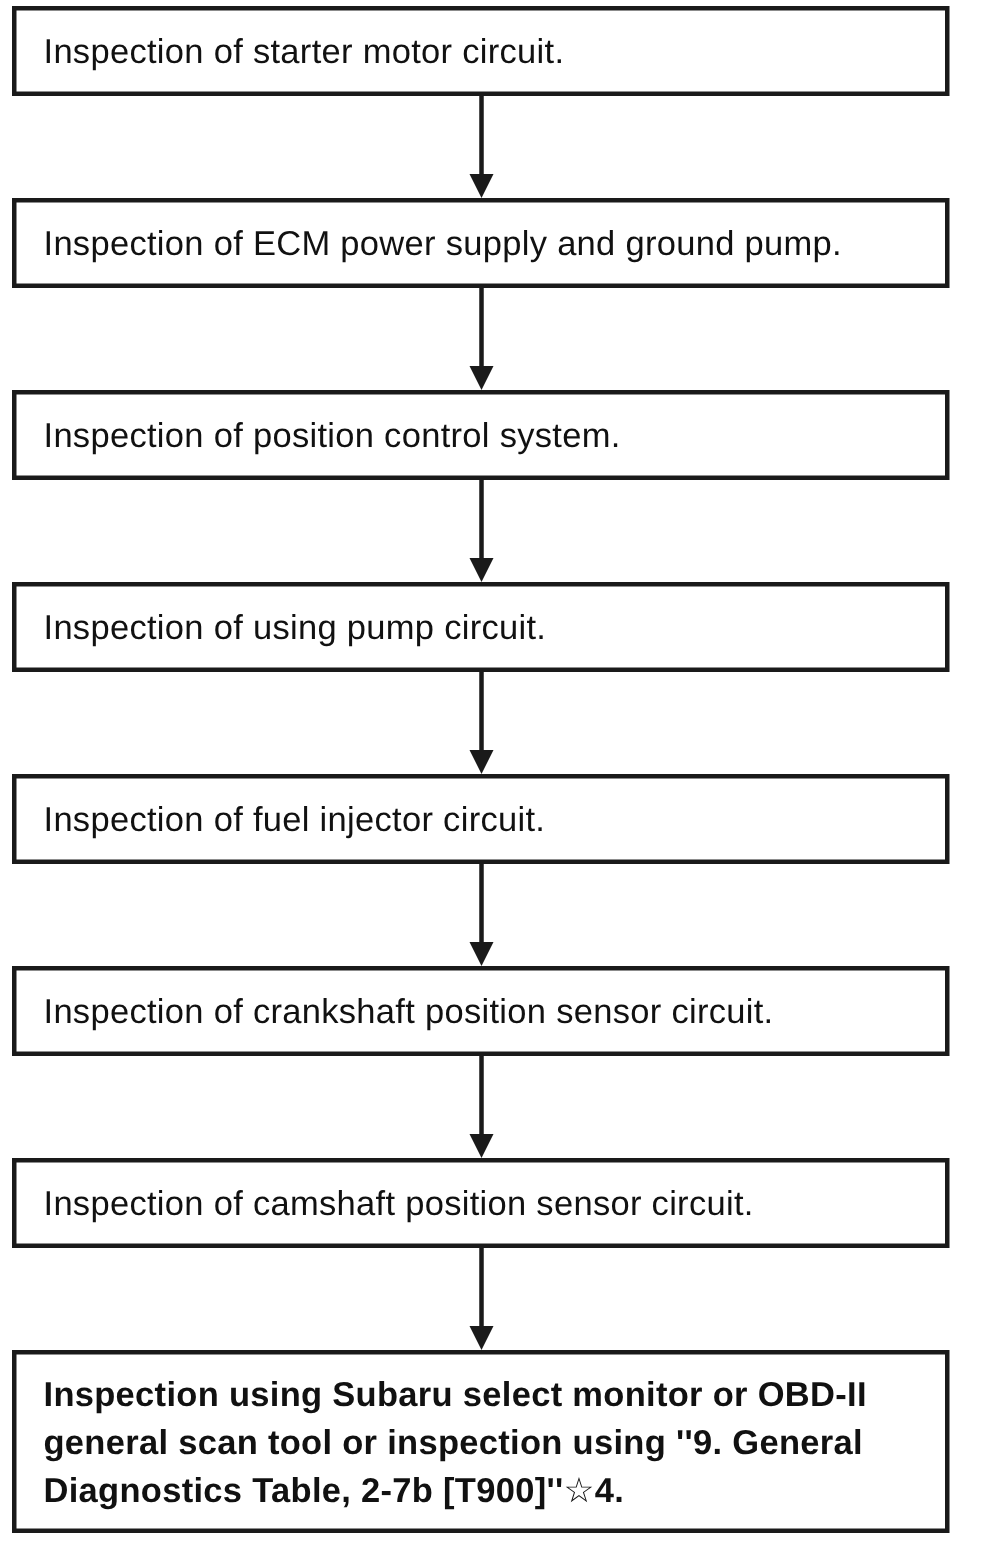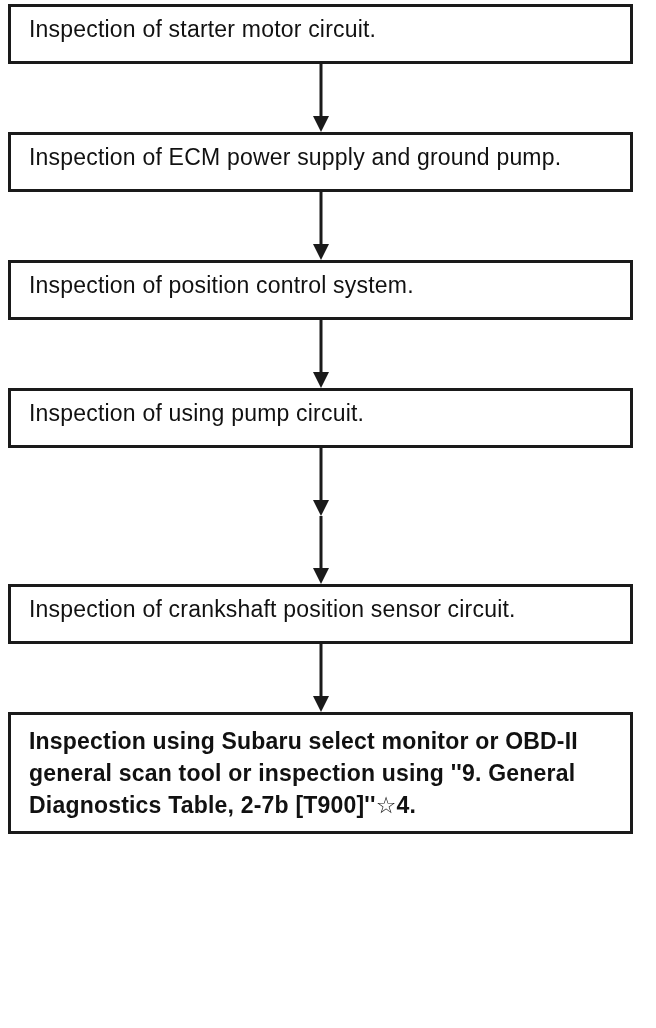--- a/index.html
+++ b/index.html
@@ -26,21 +26,21 @@
     align-items: stretch;
   }
   .box {
     margin-left: 8px;
     width: 625px;
     box-sizing: border-box;
     border: 3px solid var(--border-color, #1a1a1a);
     background: var(--box-bg, #ffffff);
     min-height: 60px;
     display: flex;
-    align-items: flex-start;
+    align-items: center;
     padding: 6px 28px 6px 18px;
   }
   .box.tall {
     min-height: 116px;
     padding-top: 10px;
     padding-bottom: 10px;
     font-weight: bold;
   }
   .label {
     font-size: 23px;
@@ -114,36 +114,48 @@
     <div class="box">
       <span class="label">Inspection of using pump circuit.</span>
     </div>
     <div class="connector">
       <div class="line"></div>
       <div class="head"></div>
     </div>
   </div>
 
   <div class="step">
+    <div class="box">
+      <span class="label">Inspection of fuel injector circuit.</span>
+    </div>
     <div class="connector">
       <div class="line"></div>
       <div class="head"></div>
     </div>
   </div>
 
   <div class="step">
     <div class="box">
       <span class="label">Inspection of crankshaft position sensor circuit.</span>
     </div>
     <div class="connector">
       <div class="line"></div>
       <div class="head"></div>
     </div>
   </div>
 
+  <div class="step">
+    <div class="box">
+      <span class="label">Inspection of camshaft position sensor circuit.</span>
+    </div>
+    <div class="connector">
+      <div class="line"></div>
+      <div class="head"></div>
+    </div>
+  </div>
 
   <div class="step">
     <div class="box tall">
       <span class="label">Inspection using Subaru select monitor or OBD-II general scan tool or inspection using ''9. General Diagnostics Table, 2-7b [T900]''☆4.</span>
     </div>
 
   </div>
 </div>
 
 </body></html>

